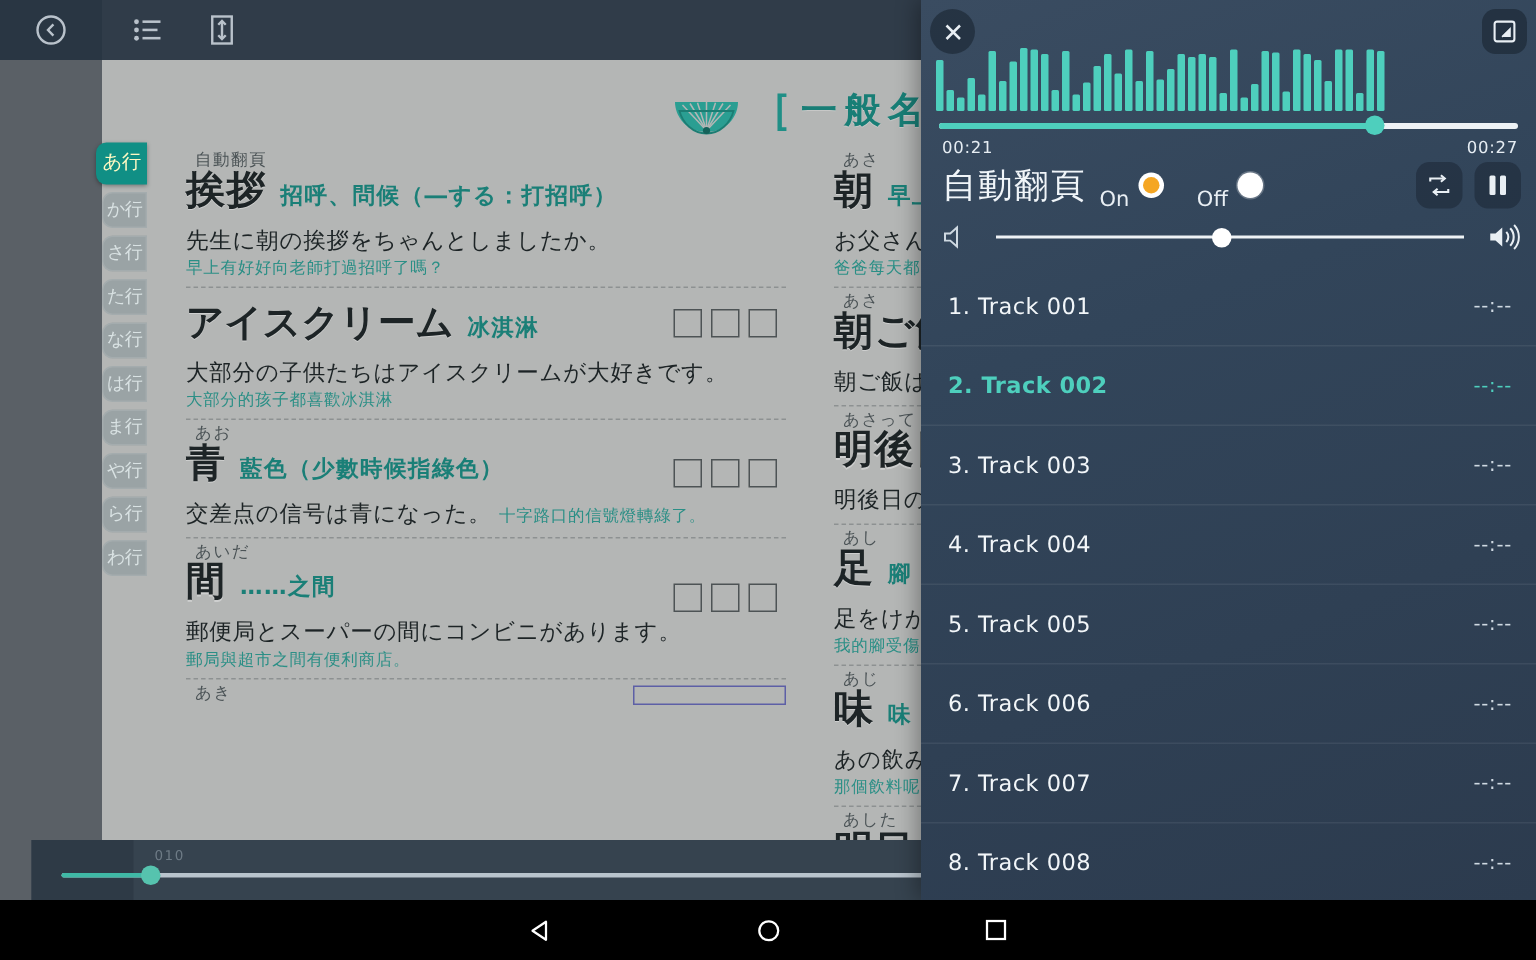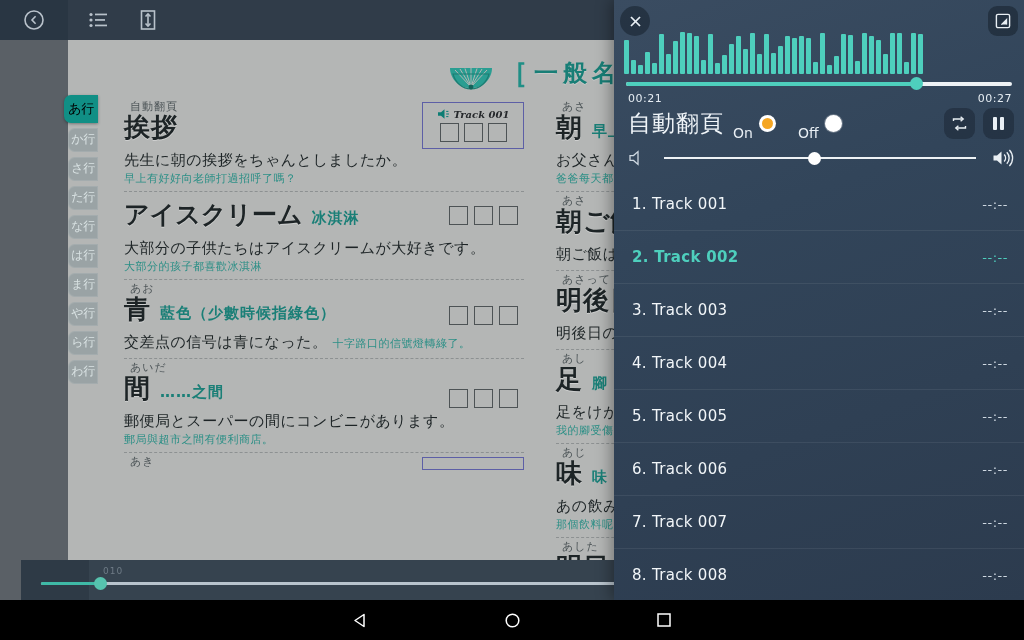--- a/index.html
+++ b/index.html
@@ -47,21 +47,21 @@
     width: 30px; padding: 5px 0 6px 0;
     border-radius: 7px 0 0 7px;
     background: #9aa3a5;
     color: #d9e2e3;
     font-size: 12px; line-height: 13px; text-align: center;
     letter-spacing: -0.5px;
     cursor: pointer; user-select: none;
     box-shadow: inset 0 0 0 1px rgba(255,255,255,.10);
   }
   .kana-tab.active {
-    background: #108f85; color: #000000;
+    background: #108f85; color: #fef9c3;
     font-size: 13px; line-height: 15px; padding: 6px 0 7px 0;
     width: 34px; margin-left: -4px;
     box-shadow: 0 1px 3px rgba(0,0,0,.35);
   }
 
   
   #page {
     position: absolute; left: 68px; top: 40px; width: 956px; height: 520px;
     background: #b4b6b5;
     overflow: hidden;
@@ -275,37 +275,24 @@
           <span id="head-title">一般名詞</span>
           <span class="head-bracket">］</span>
         </div>
 
         <div class="col" id="col-left">
 
           <div class="entry" style="min-height:78px">
             <div class="yomi">自動翻頁</div>
             <div class="headword-row">
               <span class="headword">挨拶</span>
+              <span class="gloss">招呼、問候（―する：打招呼）</span>
             </div>
             <div class="jp-sentence">先生に朝の挨拶をちゃんとしましたか。</div>
             <div class="zh">早上有好好向老師打過招呼了嗎？</div>
-            <div class="track-card">
-              <div class="tc-head">
-                <svg class="spk" viewBox="0 0 14 12">
-                  <path d="M1 4.2 H4 L7.5 1.2 V10.8 L4 7.8 H1 Z" fill="#0d7d74"></path>
-                  <path d="M9.2 3.4 L11.4 3.4 M9.2 6 L12 6 M9.2 8.6 L11.4 8.6" stroke="#0d7d74" stroke-width="1"></path>
-                </svg>
-                <span class="tc-label">Track 001</span>
-              </div>
-              <div class="boxes-in">
-                <span class="ck"></span>
-                <span class="ck"></span>
-                <span class="ck"></span>
-              </div>
-            </div>
           </div>
 
           <div class="entry" style="min-height:72px;padding-top:8px">
             <div class="headword-row">
               <span class="headword kana-long">アイスクリーム</span>
               <span class="gloss">冰淇淋</span>
             </div>
             <div class="jp-sentence">大部分の子供たちはアイスクリームが大好きです。</div>
             <div class="zh">大部分的孩子都喜歡冰淇淋</div>
             <div class="boxes b-plain">

